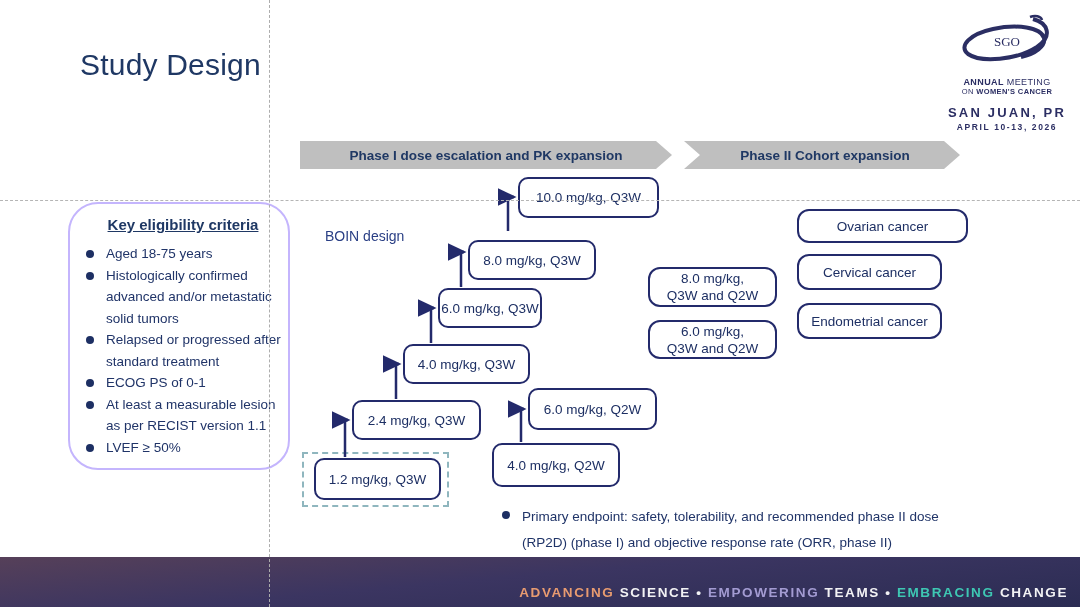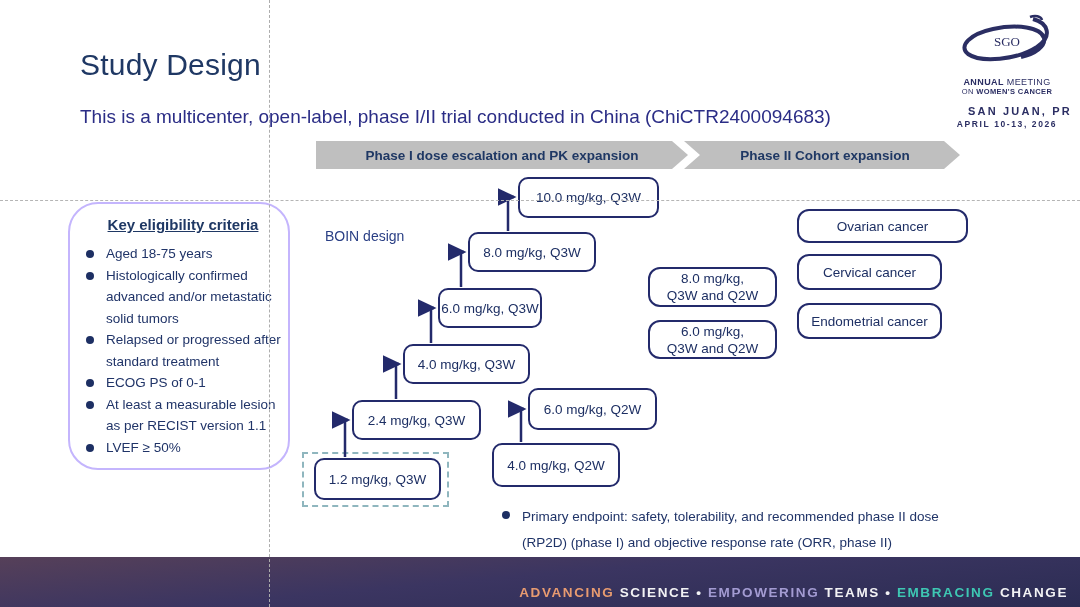--- a/index.html
+++ b/index.html
@@ -14,27 +14,27 @@
   .title{position:absolute;left:80px;top:48px;font-size:30px;color:#1F3864;letter-spacing:.2px;}
   .subtitle{position:absolute;left:80px;top:106px;font-size:19px;color:#2B2D86;}
 
   
   .logo{position:absolute;left:942px;top:14px;width:130px;text-align:center;color:#2B2E63;}
   .logo svg{display:block;margin:0 auto;}
   .logo-line1{font-size:9px;letter-spacing:.4px;margin-top:1px;}
   .logo-line1 b{font-weight:bold;}
   .logo-line2{font-size:7.5px;letter-spacing:.4px;}
   .logo-line2 b{font-weight:bold;}
-  .logo-loc{font-size:11px;font-weight:bold;letter-spacing:2.2px;margin-top:9px;text-align:right;}
+  .logo-loc{font-size:13px;font-weight:bold;letter-spacing:2.2px;margin-top:9px;}
   .logo-date{font-size:8.5px;font-weight:bold;letter-spacing:1.6px;margin-top:2px;}
 
   
   .banner{position:absolute;top:141px;height:28px;background:#BFBFBF;display:flex;align-items:center;justify-content:center;
           font-size:13.5px;font-weight:bold;color:#1F3864;}
-  .banner-1{left:300px;width:372px;clip-path:polygon(0 0,calc(100% - 16px) 0,100% 50%,calc(100% - 16px) 100%,0 100%);margin-left:16px;}
+  .banner-1{left:300px;width:372px;clip-path:polygon(0 0,calc(100% - 16px) 0,100% 50%,calc(100% - 16px) 100%,0 100%);}
   .banner-2{left:684px;width:276px;clip-path:polygon(0 0,calc(100% - 16px) 0,100% 50%,calc(100% - 16px) 100%,0 100%,16px 50%);
             padding-left:6px;box-sizing:border-box;}
 
   
   .elig{position:absolute;left:68px;top:202px;width:222px;height:268px;border:2px solid #c4b5fd;border-radius:30px;
         box-sizing:border-box;padding:12px 6px 8px 14px;}
   .elig-title{font-size:15px;font-weight:bold;text-decoration:underline;color:#1F3864;text-align:center;margin-bottom:10px;}
   .elig-list{list-style:none;margin:0;padding:0;}
   .elig-item{display:flex;font-size:13.5px;color:#203468;line-height:21.5px;}
   .dot{flex:0 0 8px;width:8px;height:8px;border-radius:50%;background:#1D2F63;margin:7px 12px 0 2px;}
@@ -42,21 +42,21 @@
   .boin-label{position:absolute;left:325px;top:228px;font-size:14px;color:#2A3F85;}
 
   
   .dbox{position:absolute;background:#fff;border:2.5px solid #232A6B;border-radius:10px;box-sizing:border-box;
         display:flex;align-items:center;justify-content:center;font-size:13.5px;color:#1D2F63;text-align:center;z-index:2;}
   .dbox2{border-radius:12px;line-height:17px;}
   .b12{left:314px;top:458px;width:127px;height:42px;}
   .b24{left:352px;top:400px;width:129px;height:40px;}
   .b40{left:403px;top:344px;width:127px;height:40px;}
   .b60{left:438px;top:288px;width:104px;height:40px;}
-  .b80{left:468px;top:232px;width:128px;height:40px;}
+  .b80{left:468px;top:240px;width:128px;height:40px;}
   .b100{left:518px;top:177px;width:141px;height:41px;}
   .q40{left:492px;top:443px;width:128px;height:44px;}
   .q60{left:528px;top:388px;width:129px;height:42px;}
   .p80{left:648px;top:267px;width:129px;height:40px;}
   .p60{left:648px;top:320px;width:129px;height:39px;}
   .c1{left:797px;top:209px;width:171px;height:34px;}
   .c2{left:797px;top:254px;width:145px;height:36px;}
   .c3{left:797px;top:303px;width:145px;height:36px;}
   .start-frame{position:absolute;left:302px;top:452px;width:147px;height:55px;border:2px dashed #8FB6BE;box-sizing:border-box;z-index:1;}
 
@@ -72,21 +72,20 @@
 </style>
 </head>
 <body>
 
 <div class="slide">
 
   <div class="guide-v"></div>
   <div class="guide-h"></div>
 
   <div class="title">Study Design</div>
-  <div class="subtitle">This is a multicenter, open-label, phase I/II trial conducted in China (ChiCTR2400094683)</div>
 
   <div class="logo">
     <svg width="104" height="62" viewBox="0 0 104 62">
       <g fill="none" stroke="#2B2E63">
         <path d="M78 5 C 93 9, 98 22, 82 33 C 62 46, 26 49, 13 40 C 3 32, 15 20, 38 15 C 62 10, 86 13, 89 24 C 91 32, 80 40, 66 43" stroke-width="4"></path>
         <path d="M75 3 C 80 1, 86 2, 87 6" stroke-width="2.5"></path>
       </g>
       <text x="52" y="32" font-size="13" fill="#2B2E63" text-anchor="middle" font-family="Liberation Serif, serif">SGO</text>
     </svg>
     <div class="logo-line1"><b>ANNUAL</b><span> MEETING</span></div>

